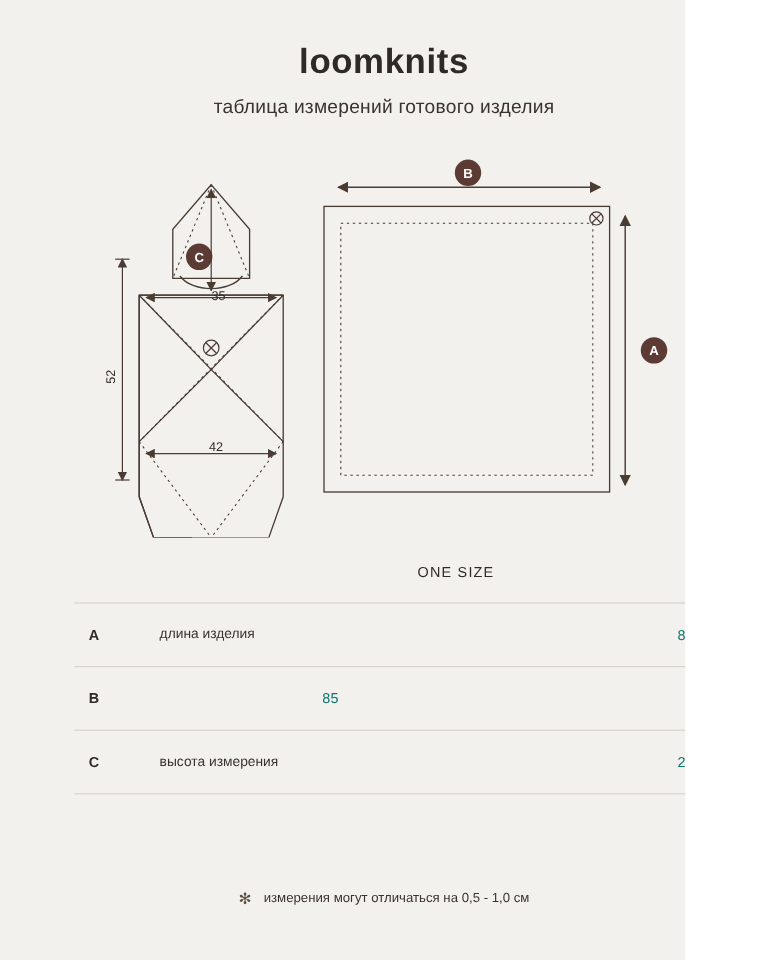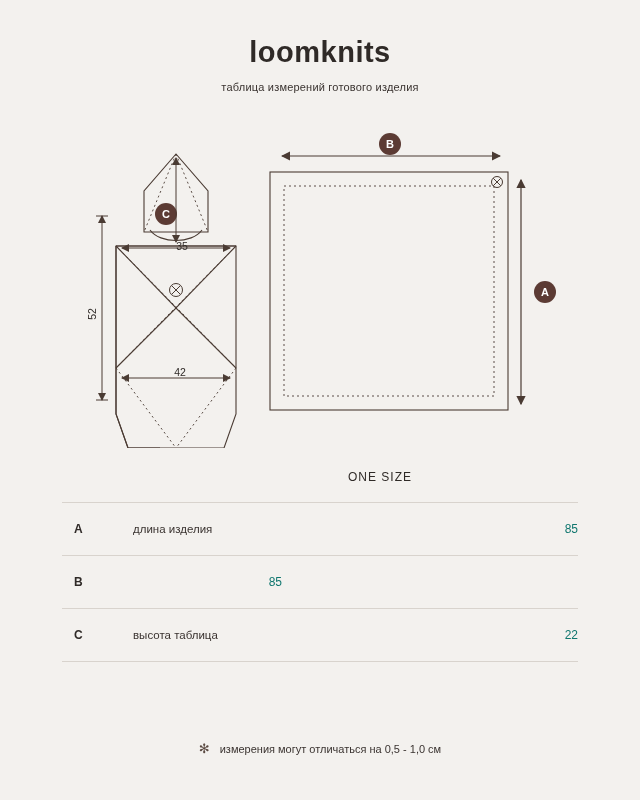--- a/index.html
+++ b/index.html
@@ -7,21 +7,21 @@
     padding: 0;
     background: #ffffff;
   }
   body {
     width: 640px;
     height: 800px;
     font-family: "Liberation Sans", sans-serif;
   }
   .page {
     position: relative;
-    width: 640px;
+    width: 571px;
     height: 800px;
     background: #f3f1ee;
     overflow: hidden;
   }
 
   
   .header {
     position: absolute;
     top: 36px;
     left: 0;
@@ -29,21 +29,21 @@
     text-align: center;
   }
   .brand {
     font-size: 29px;
     font-weight: bold;
     letter-spacing: 0.5px;
     color: #2f2a27;
   }
   .subtitle {
     margin-top: 12px;
-    font-size: 11px;
+    font-size: 16px;
     color: #3a3330;
     letter-spacing: 0.2px;
   }
 
   
   .diagram {
     position: absolute;
     top: 118px;
     left: 0;
     width: 640px;
@@ -232,21 +232,21 @@
       <div class="cell-value">85</div>
     </div>
 
     <div class="row">
       <div class="cell-key">B</div>
       <div class="cell-value">85</div>
     </div>
 
     <div class="row">
       <div class="cell-key">C</div>
-      <div class="cell-label">высота таблица</div>
+      <div class="cell-label">высота измерения</div>
       <div class="cell-value">22</div>
     </div>
   </div>
 
   <div class="footnote">
     <span class="footnote-icon">✻</span>
     <span class="footnote-text">измерения могут отличаться на 0,5 - 1,0 см</span>
   </div>
 
 </div>

